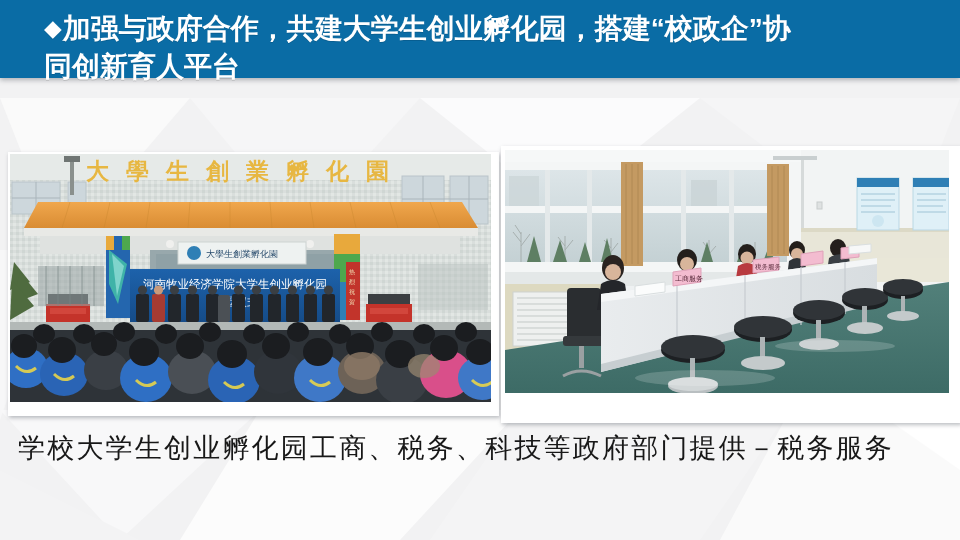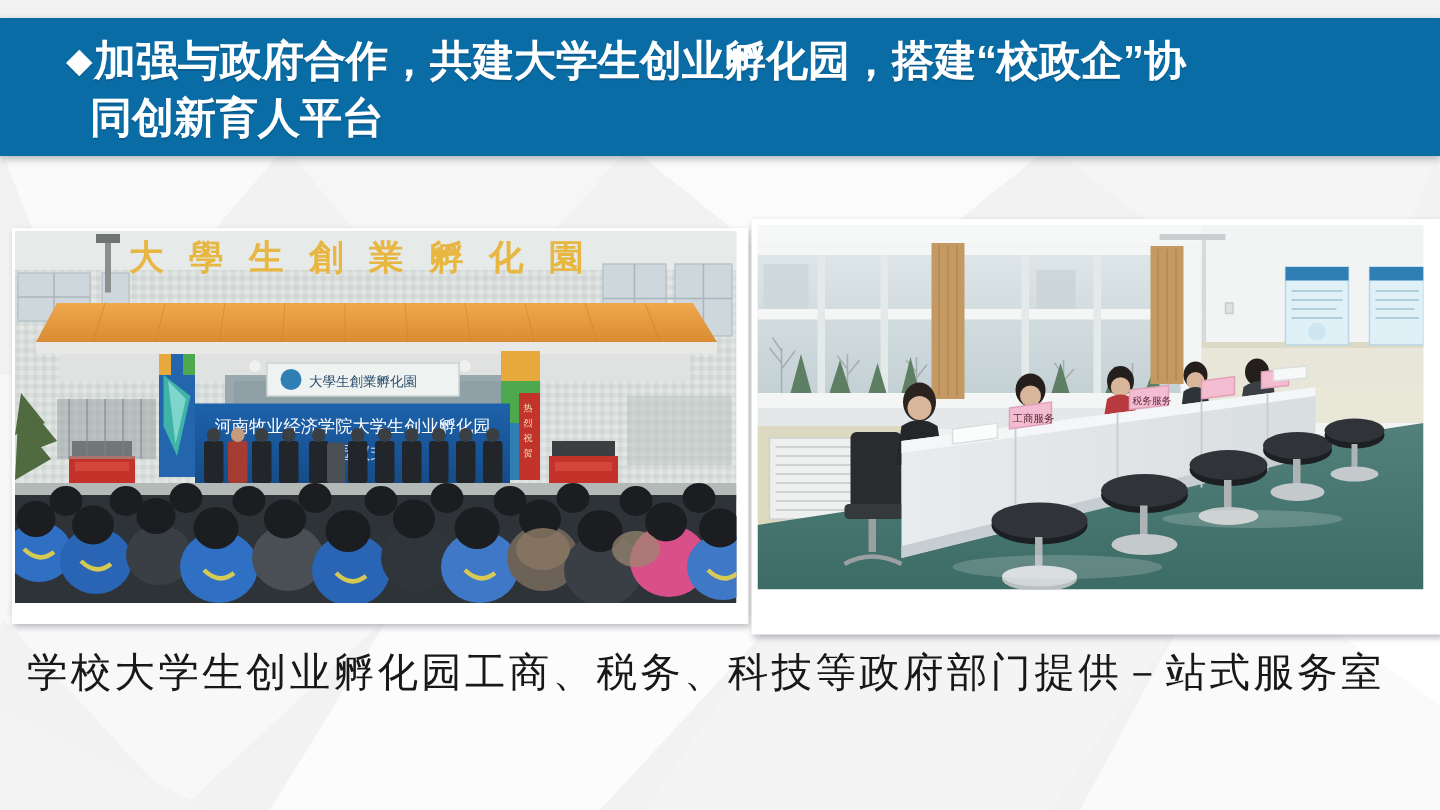--- a/index.html
+++ b/index.html
@@ -26,23 +26,23 @@
     inset: 0;
     width: 960px;
     height: 540px;
     z-index: 0;
   }
 
   
   .title-banner {
     position: absolute;
     left: 0;
-    top: 12px;
+    top: 0;
     width: 960px;
-    height: 92px;
+    height: 78px;
     background: #0a6ca5;
     z-index: 3;
     box-shadow: 0 2px 5px rgba(40,50,60,.35);
   }
   .title-inner {
     position: absolute;
     left: 44px;
     top: 9px;
     right: 20px;
   }
@@ -55,21 +55,20 @@
     white-space: nowrap;
     text-shadow: 0 1px 0 rgba(0,0,0,.12);
   }
   .title-line .bullet {
     font-size: 23px;
     vertical-align: 2px;
     margin-right: 1px;
     display: inline-block;
   }
   .title-line-2 {
-    margin-left: 16px;
   }
 
   
   .photo-frame {
     position: absolute;
     background: #ffffff;
     box-shadow: 1px 2px 4px rgba(80,85,95,.38);
     z-index: 2;
     overflow: hidden;
   }
@@ -566,16 +565,16 @@
       </g>
 
       <g opacity="0.18" fill="#ffffff">
         <ellipse cx="200" cy="228" rx="70" ry="8"></ellipse>
         <ellipse cx="330" cy="196" rx="60" ry="6"></ellipse>
       </g>
     </svg>
   </div>
 
   <div class="caption-row">
-    <div class="caption-text">学校大学生创业孵化园工商、税务、科技等政府部门提供－站式服务室</div>
+    <div class="caption-text">学校大学生创业孵化园工商、税务、科技等政府部门提供－税务服务</div>
   </div>
 
 </div>
 
 </body></html>

